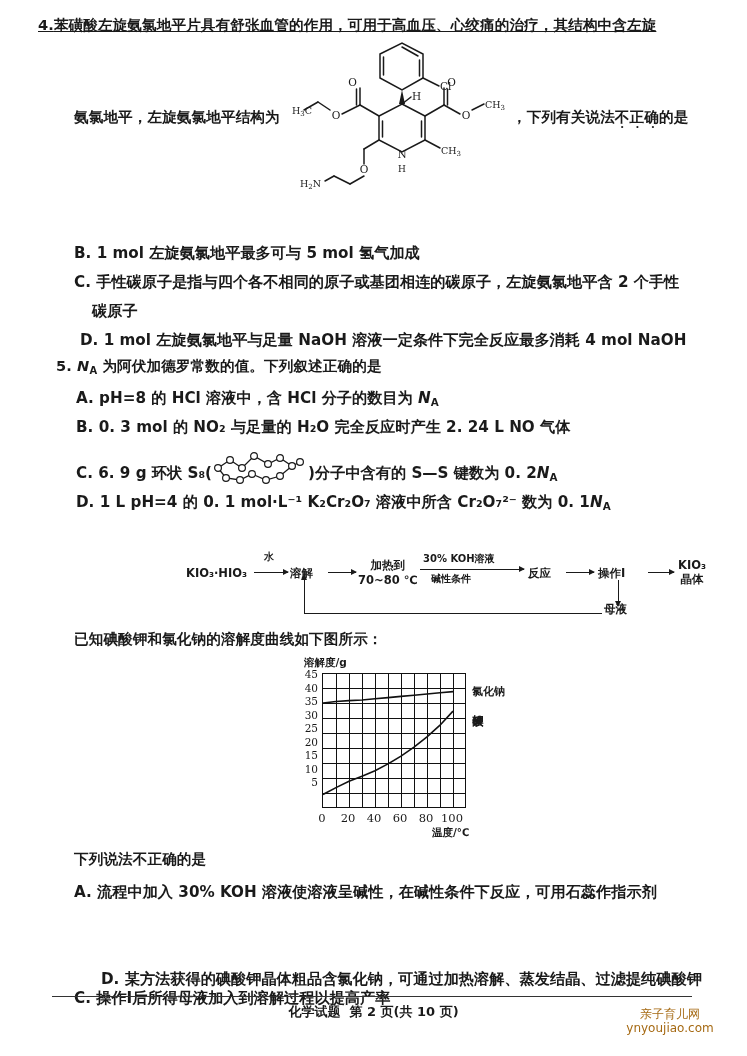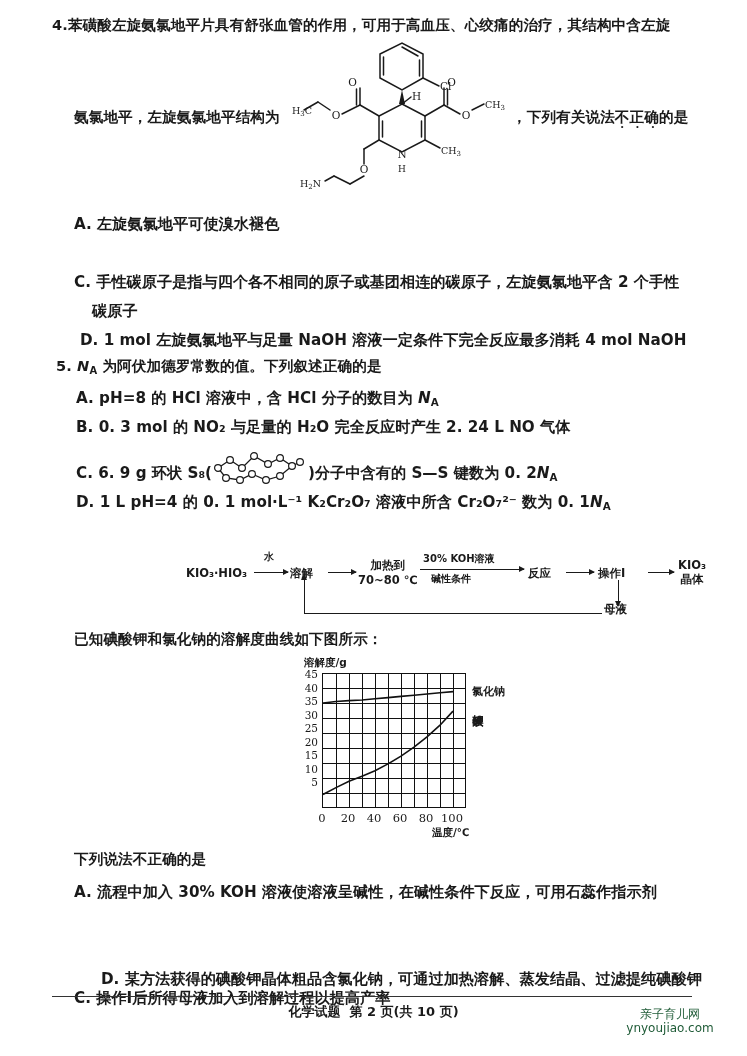--- a/index.html
+++ b/index.html
@@ -44,31 +44,31 @@
   .xtick{position:absolute;font-size:11.5px;font-family:"DejaVu Serif",serif;text-align:center;}
   .axlbl{position:absolute;font-family:"DejaVu Sans","Liberation Sans",sans-serif;font-size:10.5px;font-weight:600;white-space:nowrap;}
   .serieslbl{position:absolute;font-family:"DejaVu Sans","Liberation Sans",sans-serif;font-size:11px;font-weight:600;}
   .serieslbl.vert{writing-mode:vertical-rl;line-height:1.0;letter-spacing:0px;}
 
   
   .footer{position:absolute;left:0;right:0;text-align:center;font-family:"DejaVu Sans","Liberation Sans",sans-serif;font-weight:600;font-size:13px;}
   .footrule{position:absolute;height:1px;background:#333;}
 
   
-  .wm{position:absolute;font-family:"DejaVu Sans","Liberation Sans",sans-serif;color:#14532d;font-size:12px;line-height:1.15;text-align:center;opacity:.95;}
+  .wm{position:absolute;font-family:"DejaVu Sans","Liberation Sans",sans-serif;color:#a16207;font-size:12px;line-height:1.15;text-align:center;opacity:.95;}
 
   
   .s8{display:inline-block;vertical-align:-6px;}
 </style>
 </head>
 <body>
 
 <div class="page">
 
-  <div class="abs line zh" style="left:52px;top:18px;width:686px;">
+  <div class="abs line zh" style="left:38px;top:18px;width:686px;text-decoration:underline;">
     <span>4.</span><span>苯磺酸左旋氨氯地平片具有舒张血管的作用，可用于高血压、心绞痛的治疗，其结构中含左旋</span>
   </div>
 
   <div class="abs" style="left:292px;top:40px;width:215px;height:162px;">
     <svg width="215" height="162" viewBox="0 0 215 162">
       <g stroke="#1a1a1a" stroke-width="1.5" fill="none" stroke-linecap="round">
 
         <polygon points="88,14 110,3 131,14 131,38 110,50 88,38" stroke-width="1.5"></polygon>
         <line x1="91.5" y1="17" x2="91.5" y2="35"></line>
         <line x1="110" y1="7" x2="126" y2="16"></line>
@@ -124,22 +124,22 @@
       <g stroke="#fff" stroke-width="3.2">
         <line x1="110" y1="114" x2="110" y2="114"></line>
       </g>
     </svg>
   </div>
 
   <div class="abs line zh" style="left:74px;top:110px;">氨氯地平，左旋氨氯地平结构为</div>
   <div class="abs line zh" style="left:512px;top:110px;">，下列有关说法不正确的是</div>
   <div class="dotmarks" style="left:620px;top:119px;">···</div>
 
-  <div class="abs opt zh" style="left:74px;top:214px;">
-    <span>A.</span>&nbsp;<span>左旋氨氯地平可使溴水褪色</span>
+  <div class="abs opt zh" style="left:74px;top:243px;">
+    <span>B.</span>&nbsp;<span>1 mol 左旋氨氯地平最多可与 5 mol 氢气加成</span>
   </div>
   <div class="abs opt zh" style="left:74px;top:272px;width:662px;">
     <span>C.</span>&nbsp;<span>手性碳原子是指与四个各不相同的原子或基团相连的碳原子，左旋氨氯地平含 2 个手性</span>
   </div>
   <div class="abs opt zh" style="left:92px;top:301px;">碳原子</div>
   <div class="abs opt zh" style="left:80px;top:330px;">
     <span>D.</span>&nbsp;<span>1 mol 左旋氨氯地平与足量 NaOH 溶液一定条件下完全反应最多消耗 4 mol NaOH</span>
   </div>
 
   <div class="abs line zh" style="left:56px;top:359px;">

